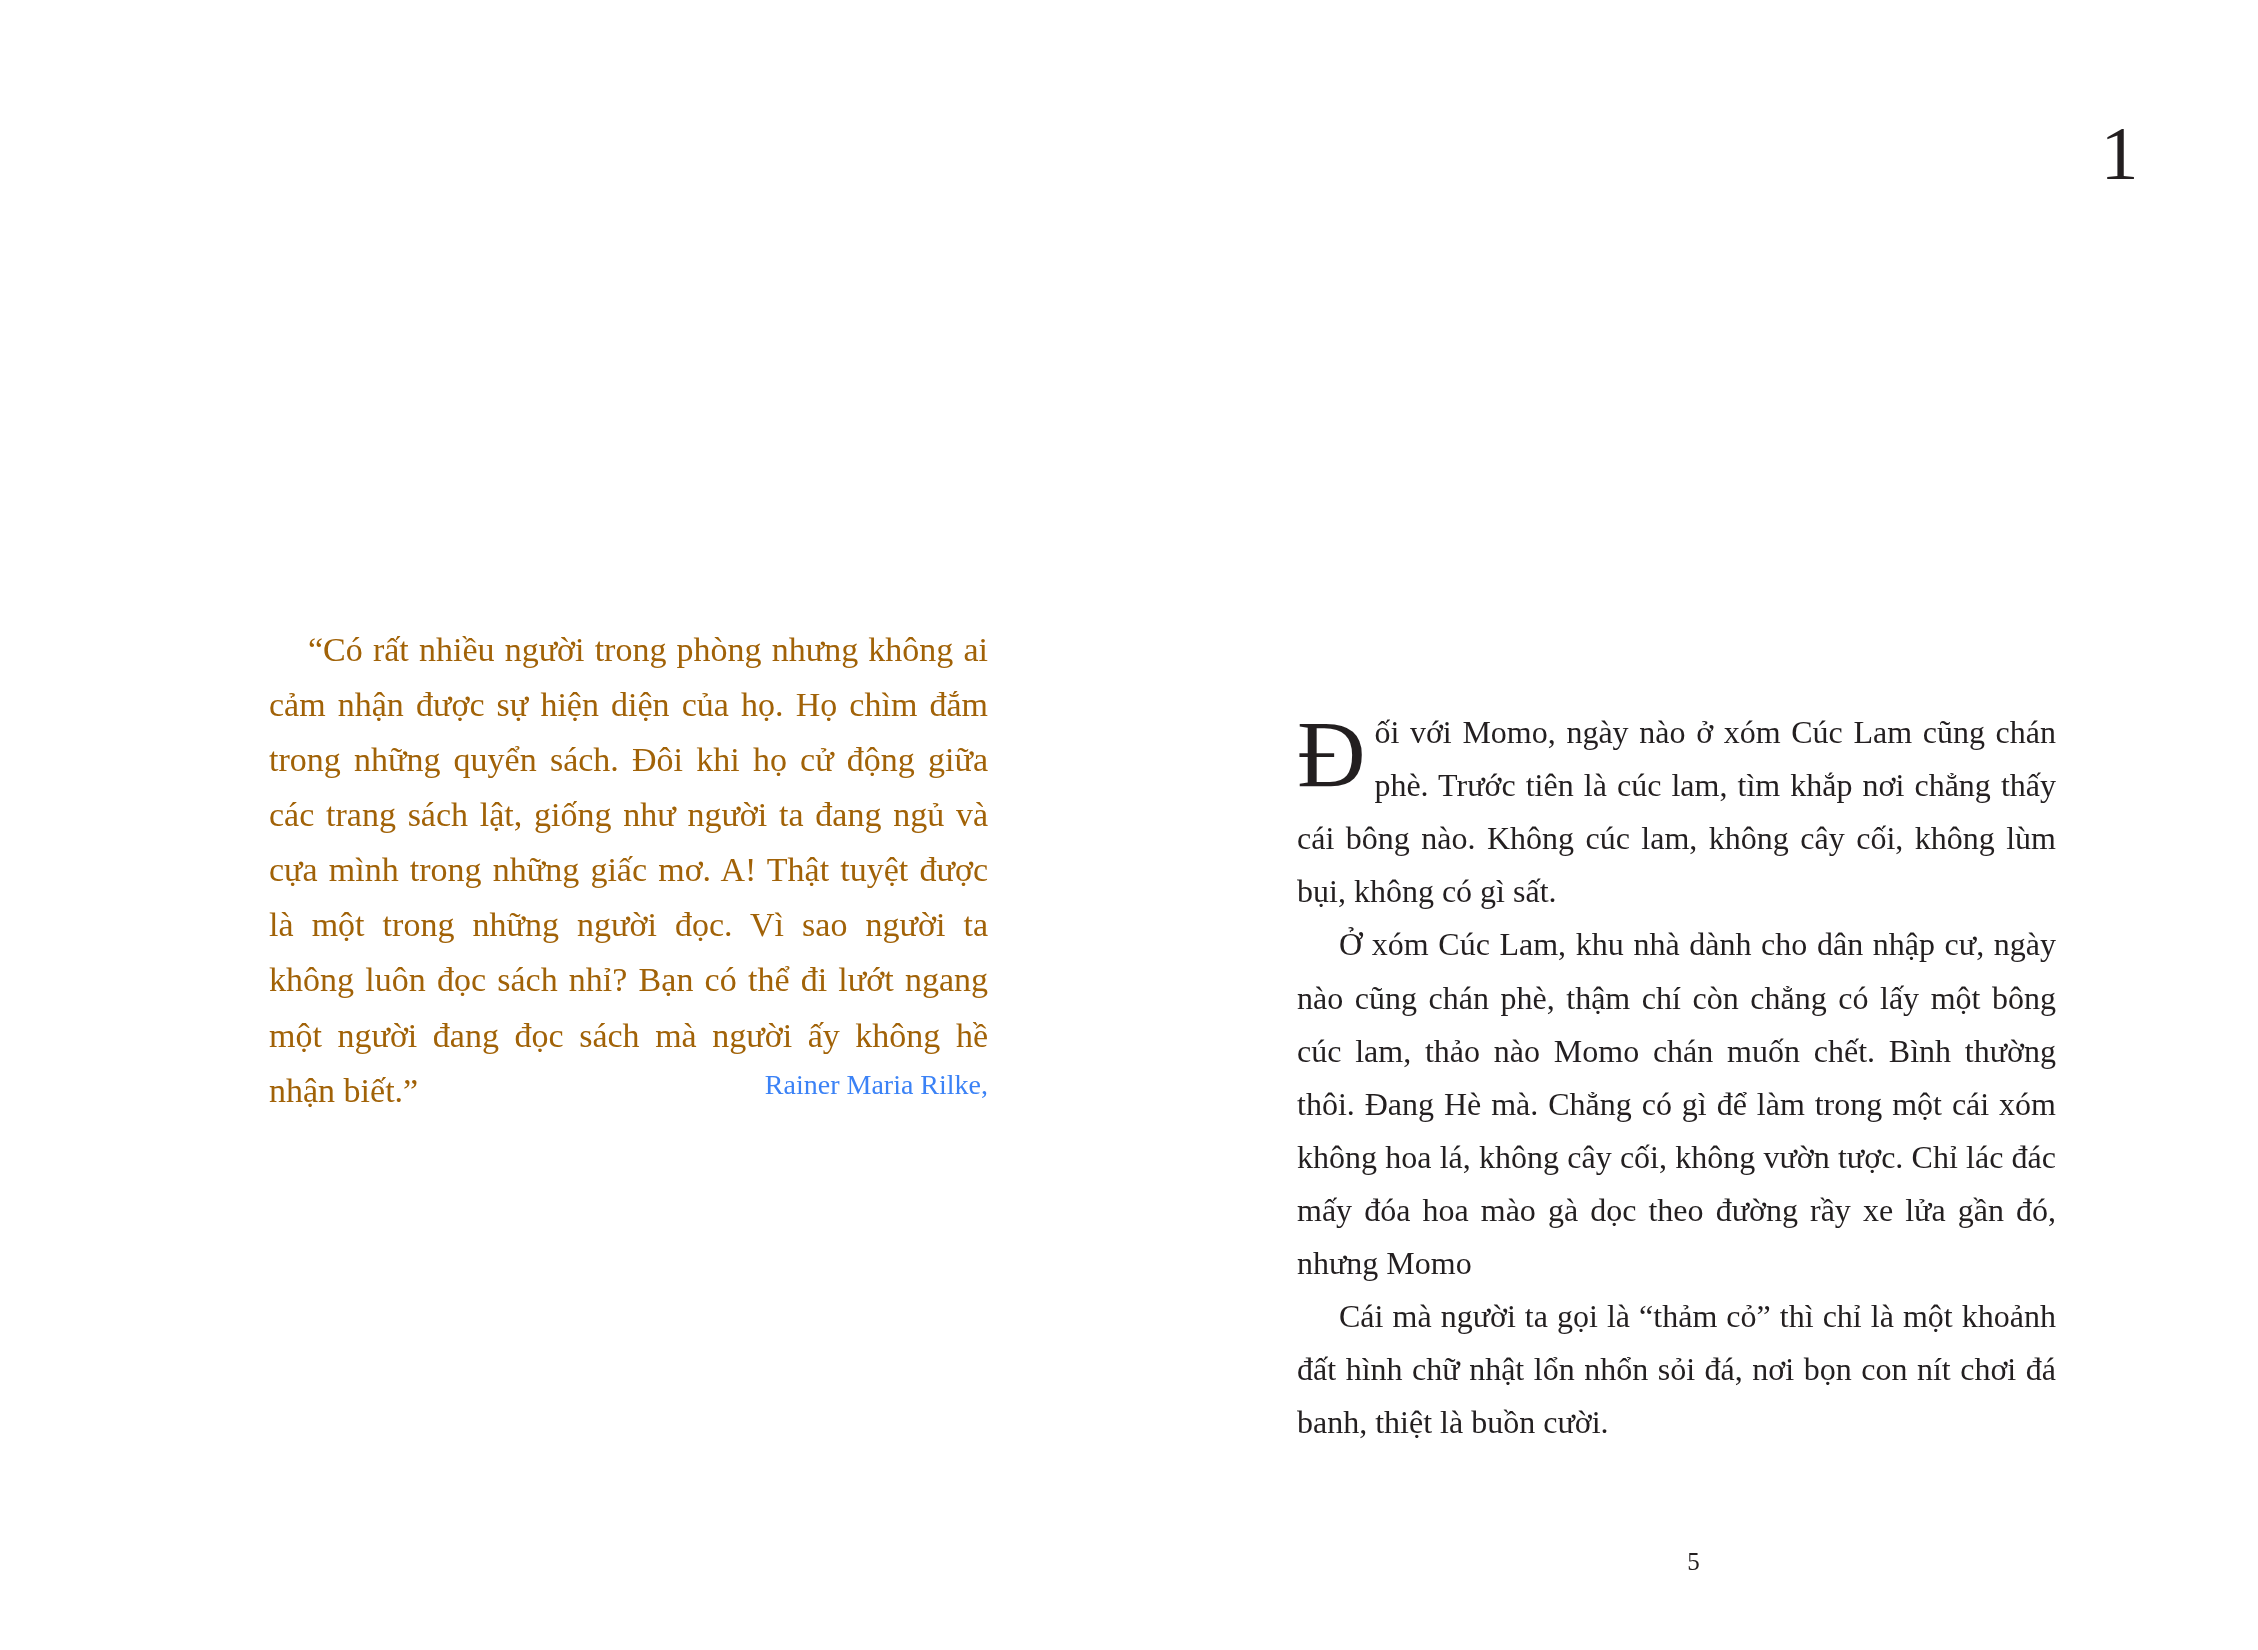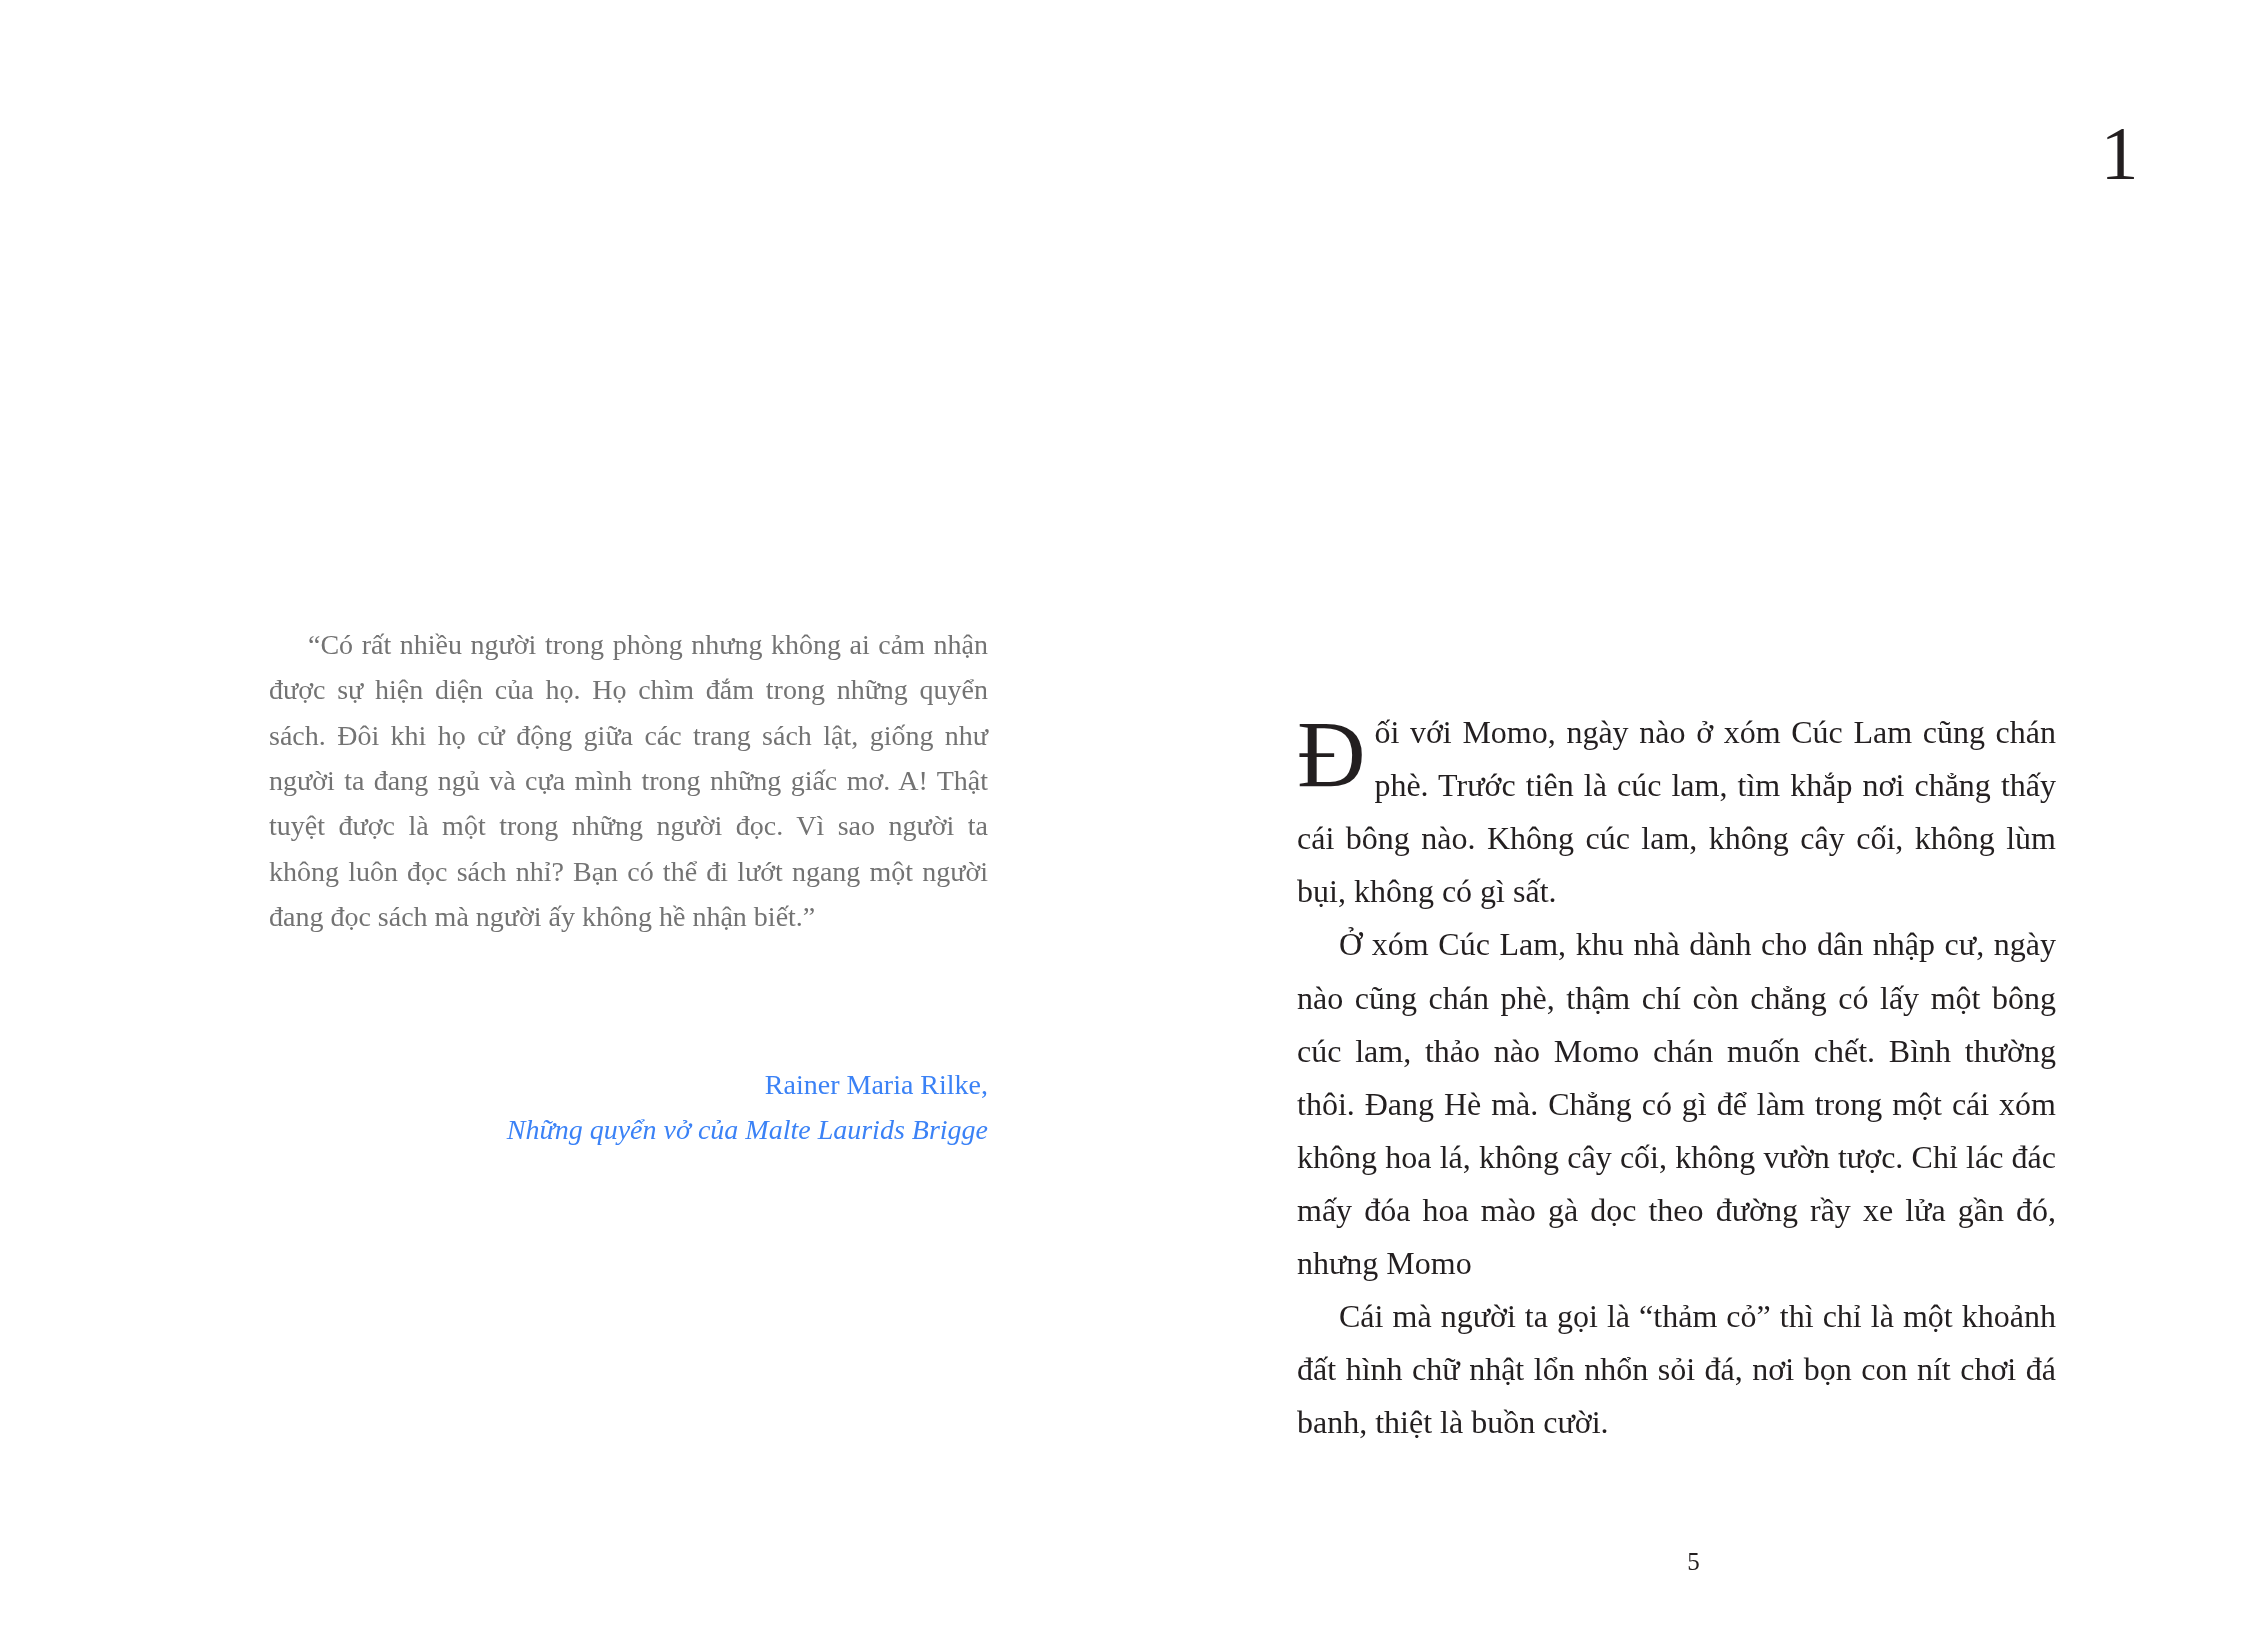--- a/index.html
+++ b/index.html
@@ -43,25 +43,25 @@
   .dedication .ded-line {
     display: block;
     white-space: nowrap;
   }
 
   .epigraph {
     position: absolute;
     left: 269px;
     top: 622px;
     width: 719px;
-    font-size: 28px;
+    font-size: 34px;
     line-height: 1.62;
     text-align: justify;
     text-justify: inter-word;
-    color: #737373;
+    color: #a16207;
   }
   .epigraph p {
     margin: 0;
     text-indent: 39px;
   }
 
   .attribution {
     position: absolute;
     left: 269px;
     top: 1019px;
@@ -136,21 +136,20 @@
 
   <div class="page page-left">
 
 
     <div class="epigraph">
       <p>“Có rất nhiều người trong phòng nhưng không ai cảm nhận được sự hiện diện của họ. Họ chìm đắm trong những quyển sách. Đôi khi họ cử động giữa các trang sách lật, giống như người ta đang ngủ và cựa mình trong những giấc mơ. A! Thật tuyệt được là một trong những người đọc. Vì sao người ta không luôn đọc sách nhỉ? Bạn có thể đi lướt ngang một người đang đọc sách mà người ấy không hề nhận biết.”</p>
     </div>
 
     <div class="attribution">
       <span class="attr-author">Rainer Maria Rilke,</span>
-      <span class="attr-work">Những quyển vở của Malte Laurids Brigge</span>
     </div>
 
   </div>
 
   <div class="page page-right">
 
     <div class="chapter-number">1</div>
 
     <div class="body-text">
       <p class="first"><span class="dropcap">Đ</span><span>ối với Momo, ngày nào ở xóm Cúc Lam cũng chán phè. Trước tiên là cúc lam, tìm khắp nơi chẳng thấy cái bông nào. Không cúc lam, không cây cối, không lùm bụi, không có gì sất.</span></p>

